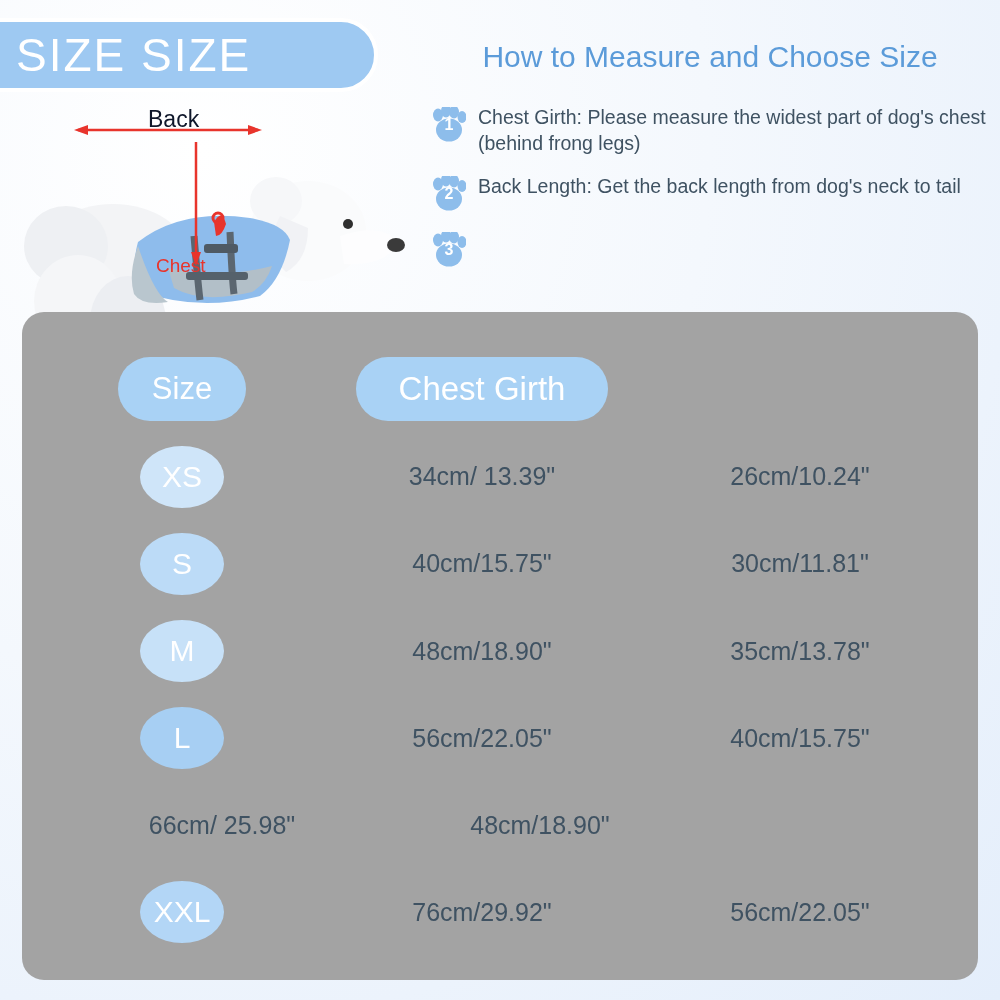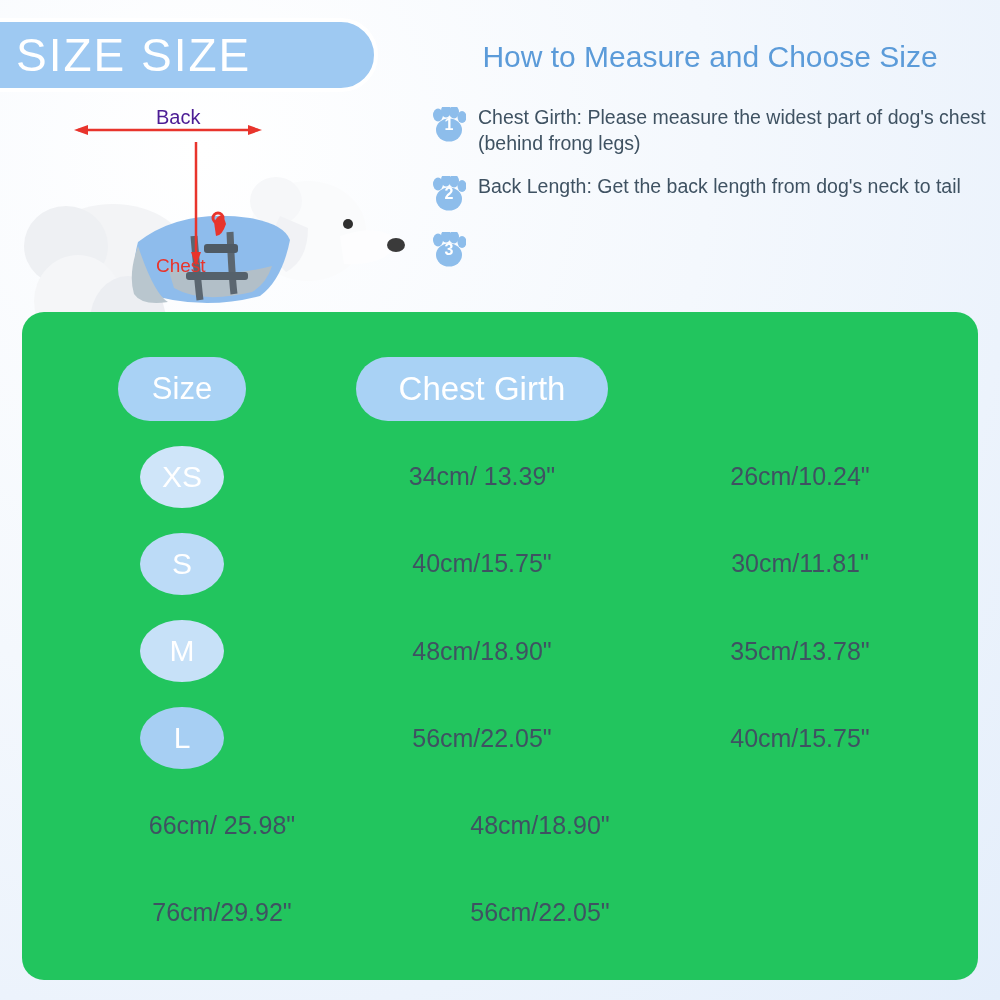--- a/index.html
+++ b/index.html
@@ -87,41 +87,41 @@
     position: absolute;
     left: 18px;
     top: 96px;
     width: 400px;
     height: 290px;
   }
   .dog-photo svg { display: block; }
 
   .label-back {
     position: absolute;
-    left: 156px;
+    left: 148px;
     top: 106px;
-    color: #4c1d95;
-    font-size: 20px;
+    color: #0f172a;
+    font-size: 23px;
   }
   .label-chest {
     position: absolute;
     left: 156px;
     top: 255px;
     color: #e8342c;
     font-size: 19px;
   }
 
   
   .table-card {
     position: absolute;
     left: 22px;
     top: 312px;
     width: 956px;
     height: 668px;
-    background: #22c55e;
+    background: #a3a3a3;
     border-radius: 22px;
   }
 
   .table-inner {
     position: absolute;
     left: 0; top: 0; right: 0; bottom: 0;
     padding: 38px 30px 24px 30px;
     display: flex;
     flex-direction: column;
   }
@@ -344,20 +344,23 @@
     <div class="trow">
       <div class="cell-chest">
           <span class="meas">66cm/ 25.98"</span>
         </div>
       <div class="cell-back">
           <span class="meas">48cm/18.90"</span>
         </div>
     </div>
 
     <div class="trow">
+      <div class="cell-size">
+          <div class="size-oval tone-5">XXL</div>
+        </div>
       <div class="cell-chest">
           <span class="meas">76cm/29.92"</span>
         </div>
       <div class="cell-back">
           <span class="meas">56cm/22.05"</span>
         </div>
     </div>
 
   </div>
 </div>

